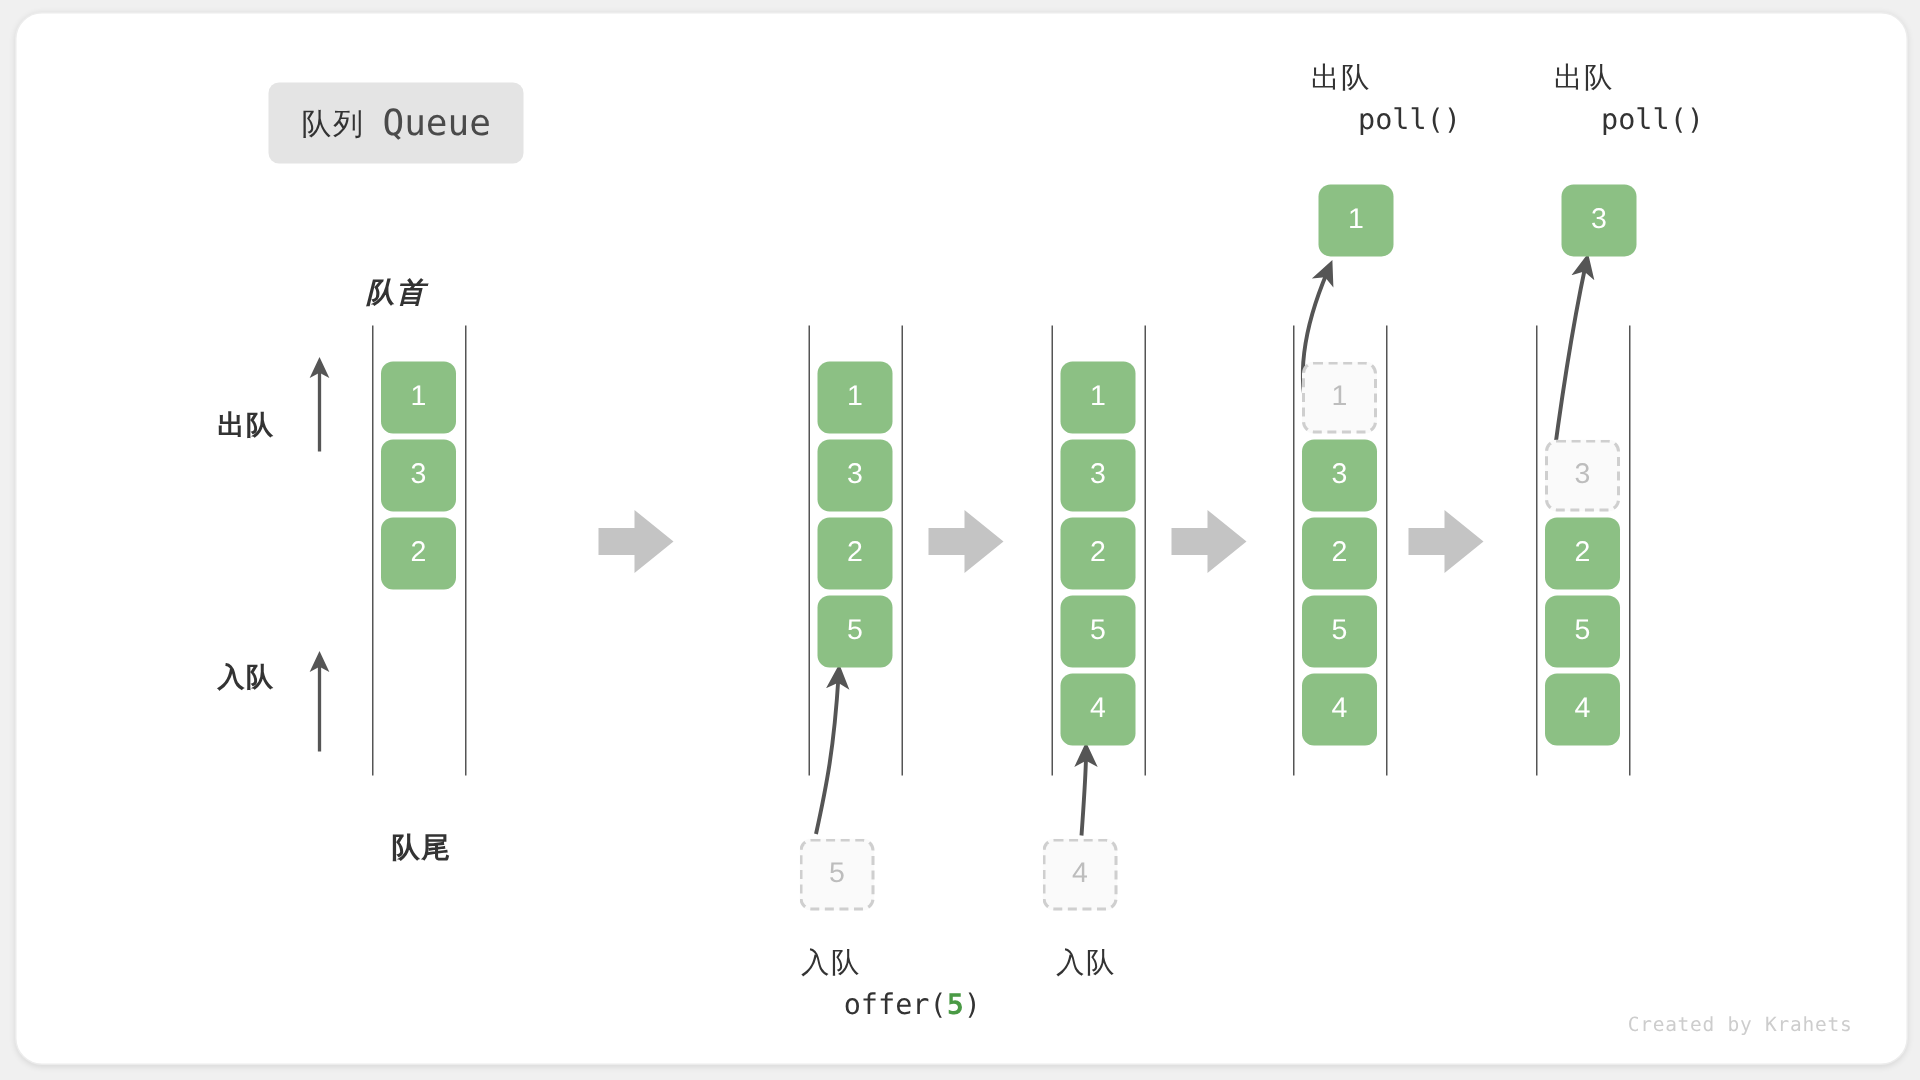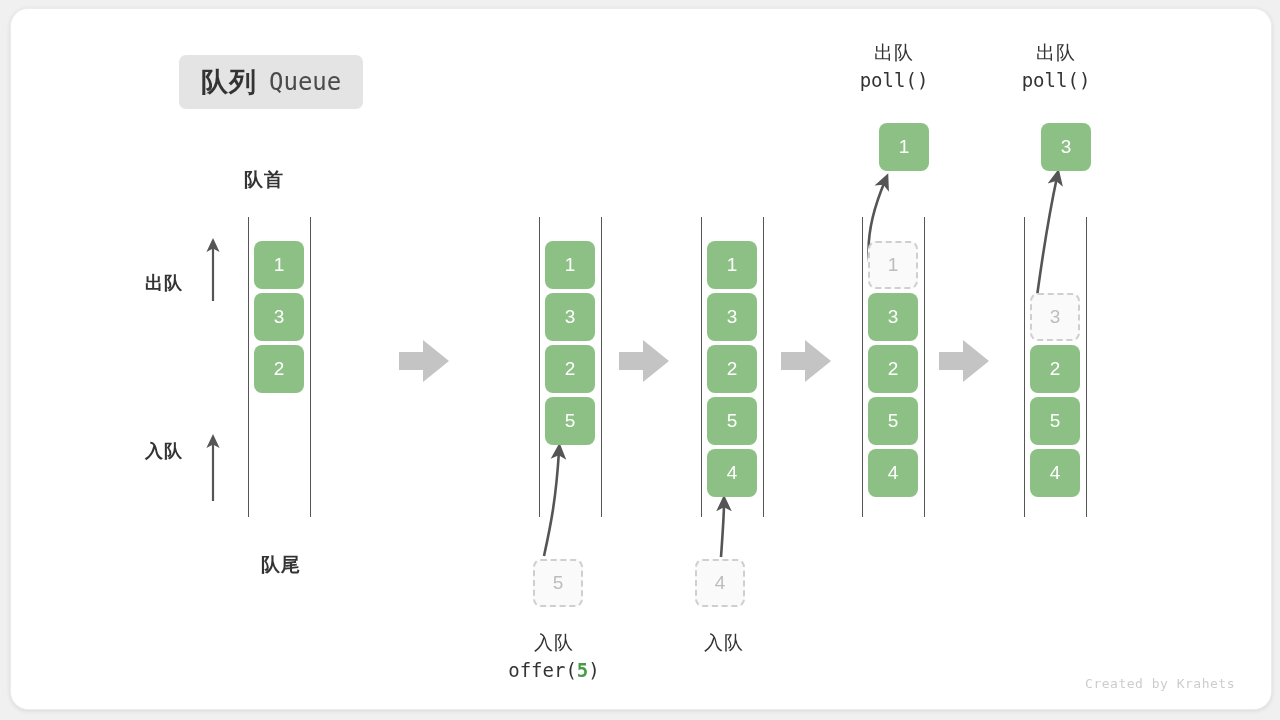--- a/index.html
+++ b/index.html
@@ -20,21 +20,21 @@
   }
   .stage{position:absolute;inset:0;}
 
   
   .title-badge{
     position:absolute;left:168px;top:46px;
     height:54px;padding:0 22px;
     background:#e4e4e4;border-radius:7px;
     display:flex;align-items:center;gap:12px;
   }
-  .title-cn{font-size:27px;font-weight:bold;color:#333;letter-spacing:1px;}
+  .title-cn{font-size:20px;font-weight:normal;color:#333;letter-spacing:1px;}
   .title-en{font-size:24px;color:#4a4a4a;font-family:"DejaVu Sans Mono","Liberation Mono",monospace;}
 
   
   .col{position:absolute;top:0;}
   .rail{
     position:absolute;top:208px;width:1px;height:300px;
     background:#555;
   }
   .rail.left{left:0;}
   .rail.right{right:0;}
@@ -72,20 +72,21 @@
   .caption{
     position:absolute;text-align:center;white-space:nowrap;
     line-height:1.45;
   }
   .caption .cn{
     display:block;font-size:19px;color:#333;letter-spacing:1px;
   }
   .caption .code{
     display:block;font-size:19px;color:#333;
     font-family:"DejaVu Sans Mono","Liberation Mono",monospace;
+    text-align:right;
   }
   .caption .code .num{color:#4a9a45;font-weight:bold;}
 
   
   .footer{
     position:absolute;right:36px;bottom:18px;
     font-size:13px;color:#cdcdcd;letter-spacing:.5px;
     font-family:"DejaVu Sans Mono","Liberation Mono",monospace;
     text-align:right;
   }
@@ -95,21 +96,21 @@
 <body>
 
 <div class="card">
   <div class="stage">
 
     <div class="title-badge">
       <span class="title-cn">队列</span>
       <span class="title-en">Queue</span>
     </div>
 
-    <div class="hdr-label" style="left:233px;top:158px;">队首</div>
+    <div class="hdr-label" style="left:233px;top:173px;font-style:italic;">队首</div>
     <div class="hdr-label" style="left:250px;top:543px;">队尾</div>
 
     <div class="side-label" style="left:134px;top:262px;">出队</div>
     <div class="side-label" style="left:134px;top:430px;">入队</div>
 
     <svg class="layer" viewBox="0 0 1260 700">
       <defs>
         <marker id="thinhead" markerWidth="7" markerHeight="7" refX="3.2" refY="3.4" orient="auto">
           <path d="M0,0.4 L6.4,3.4 L0,6.4 L1.6,3.4 Z" fill="#555"></path>
         </marker>

